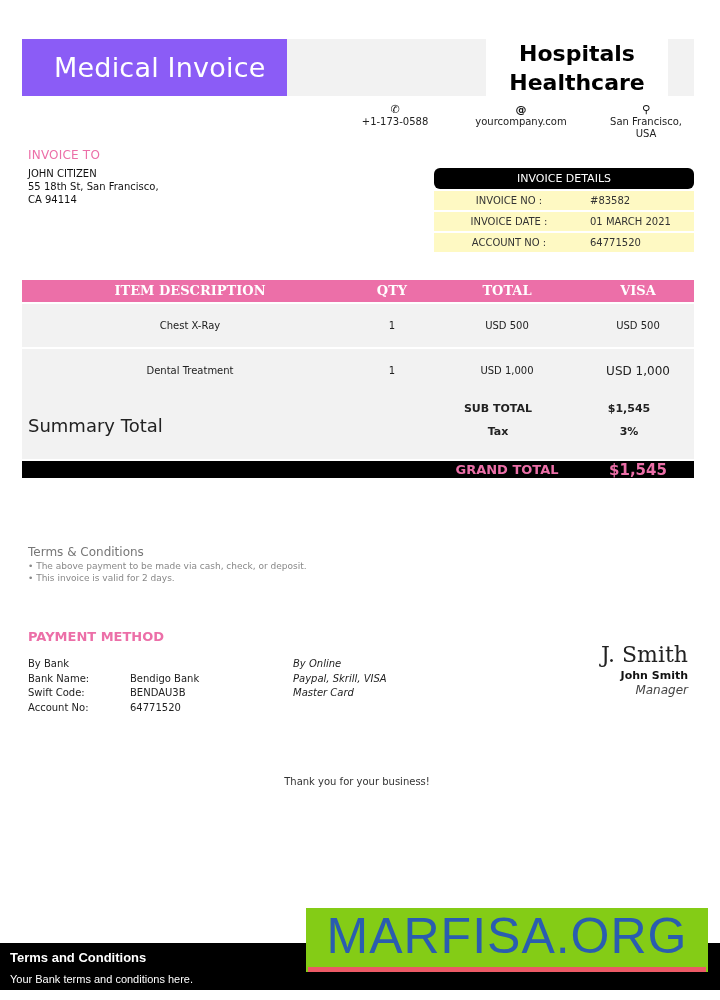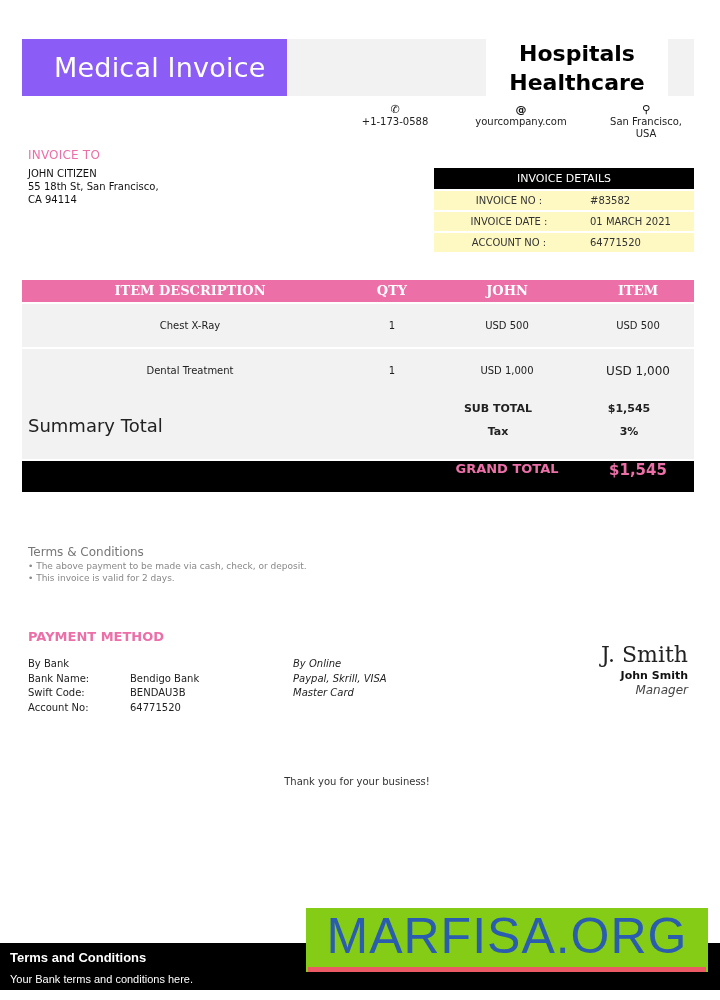--- a/index.html
+++ b/index.html
@@ -17,21 +17,21 @@
 
   .contact { top: 103px; text-align: center; font-size: 10px; line-height: 12px; color: #222; }
   .contact .ico { display: block; font-size: 11px; font-weight: bold; line-height: 13px; color: #111; }
 
   
   .inv-to-label { left: 28px; top: 148px; font-size: 12px; color: #ec6fa8; letter-spacing: 0.2px; }
   .inv-to-lines { left: 28px; top: 167px; font-size: 10px; line-height: 13px; color: #111; }
 
   
   .details { left: 434px; top: 168px; width: 260px; }
-  .details .hdr { background: #000; color: #fff; height: 21px; font-size: 11px; text-align: center; line-height: 21px; }
+  .details .hdr { background: #000; color: #fff; height: 21px; font-size: 11px; text-align: center; line-height: 21px; border-radius: 6px; }
   .details .row { background: #fef9c3; height: 19px; margin-top: 2px; display: flex; font-size: 10px; line-height: 19px; color: #333; }
   .details .row .k { width: 150px; text-align: center; }
   .details .row .v { flex: 1; padding-left: 6px; }
 
   
   .items { left: 22px; top: 280px; width: 672px; }
   .items .thead { background: #ec6fa8; height: 22px; display: flex; color: #fff; font-weight: bold; font-size: 13px;
     font-family: "DejaVu Serif", serif; line-height: 22px; }
   .col-desc { flex: 1; padding-left: 6px; text-align: center; }
   .col-qty { width: 80px; text-align: center; }
@@ -40,22 +40,22 @@
   .items .trow { background: #f2f2f2; height: 43px; display: flex; align-items: center; margin-top: 2px; font-size: 10px; color: #222; }
   .items .trow .big { font-size: 12px; }
 
   .summary { left: 22px; top: 392px; width: 672px; height: 67px; background: #f2f2f2; }
   .summary .label { position: absolute; left: 6px; top: 23px; font-size: 18px; color: #222; }
   .summary .sub { position: absolute; right: 9px; top: 5px; width: 262px; }
   .summary .sub .r { display: flex; height: 23px; font-size: 11px; font-weight: bold; line-height: 23px; color: #222; }
   .summary .sub .r .k { width: 150px; text-align: center; }
   .summary .sub .r .v { width: 112px; text-align: center; }
 
-  .grand { left: 22px; top: 461px; width: 672px; height: 31px; background: #000; display: flex; justify-content: flex-end;
-    align-items: flex-start; color: #ec6fa8; font-weight: bold; }
+  .grand { left: 22px; top: 461px; width: 672px; height: 17px; background: #000; display: flex; justify-content: flex-end;
+    align-items: center; color: #ec6fa8; font-weight: bold; }
   .grand .k { width: 150px; text-align: center; font-size: 13px; }
   .grand .v { width: 112px; text-align: center; font-size: 15px; }
 
   
   .terms-title { left: 28px; top: 545px; font-size: 12px; color: #777; }
   .terms-list { left: 28px; top: 560px; font-size: 9px; line-height: 12px; color: #888; }
 
   
   .pay-title { left: 28px; top: 629px; font-size: 13px; font-weight: bold; color: #ec6fa8; }
   .pay-bank { left: 28px; top: 657px; font-size: 10px; line-height: 14.5px; color: #222; }
@@ -127,22 +127,22 @@
   <div class="row">
     <div class="k">ACCOUNT NO :</div>
     <div class="v">64771520</div>
   </div>
 </div>
 
 <div class="abs items">
   <div class="thead">
     <div class="col-desc">ITEM DESCRIPTION</div>
     <div class="col-qty">QTY</div>
-    <div class="col-price">JOHN</div>
-    <div class="col-total">ITEM</div>
+    <div class="col-price">TOTAL</div>
+    <div class="col-total">VISA</div>
   </div>
   <div class="trow">
     <div class="col-desc">Chest X-Ray</div>
     <div class="col-qty">1</div>
     <div class="col-price">USD 500</div>
     <div class="col-total">USD 500</div>
   </div>
   <div class="trow">
     <div class="col-desc">Dental Treatment</div>
     <div class="col-qty">1</div>

